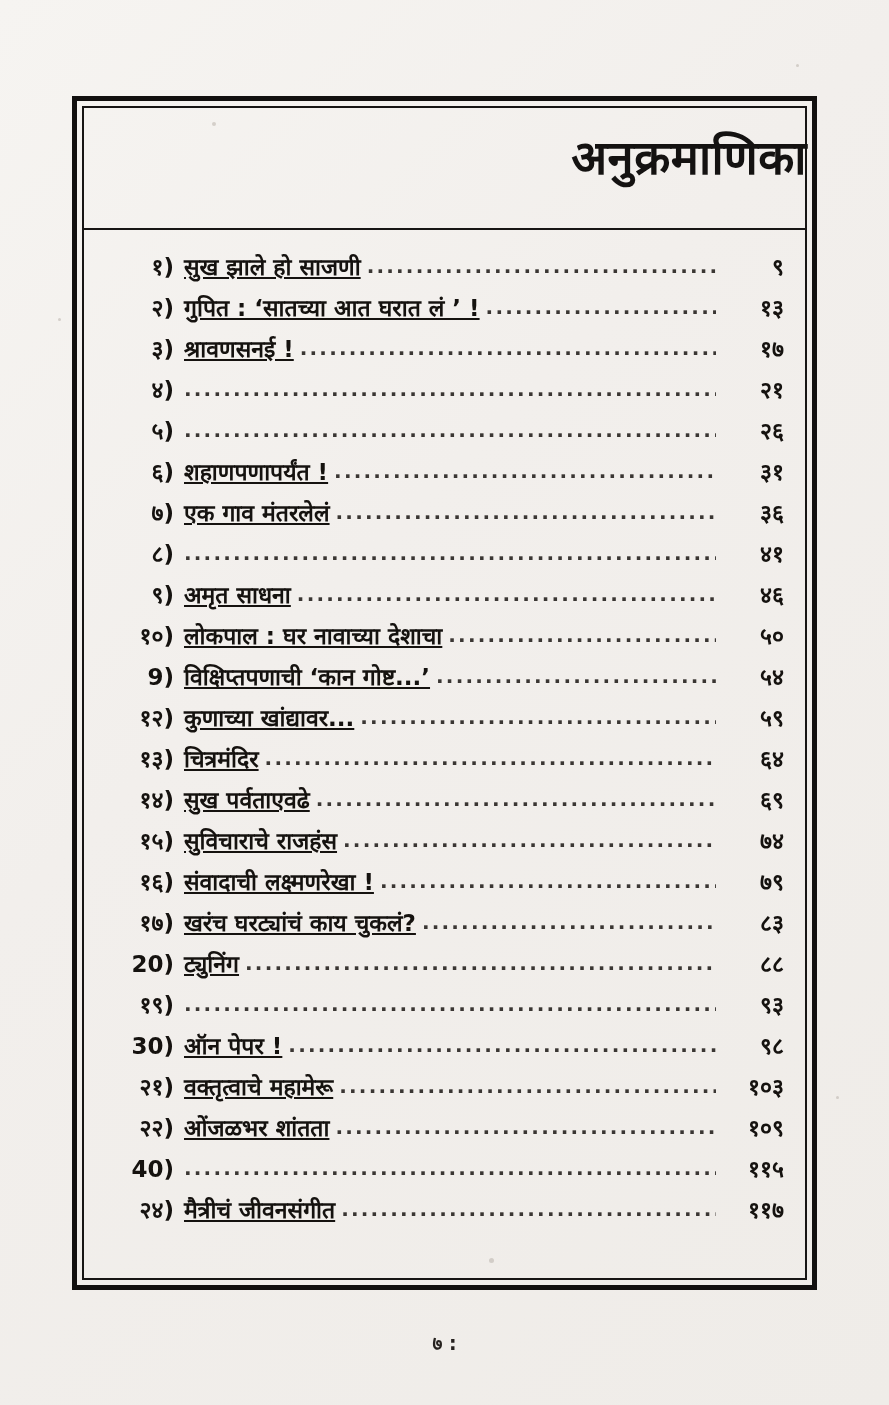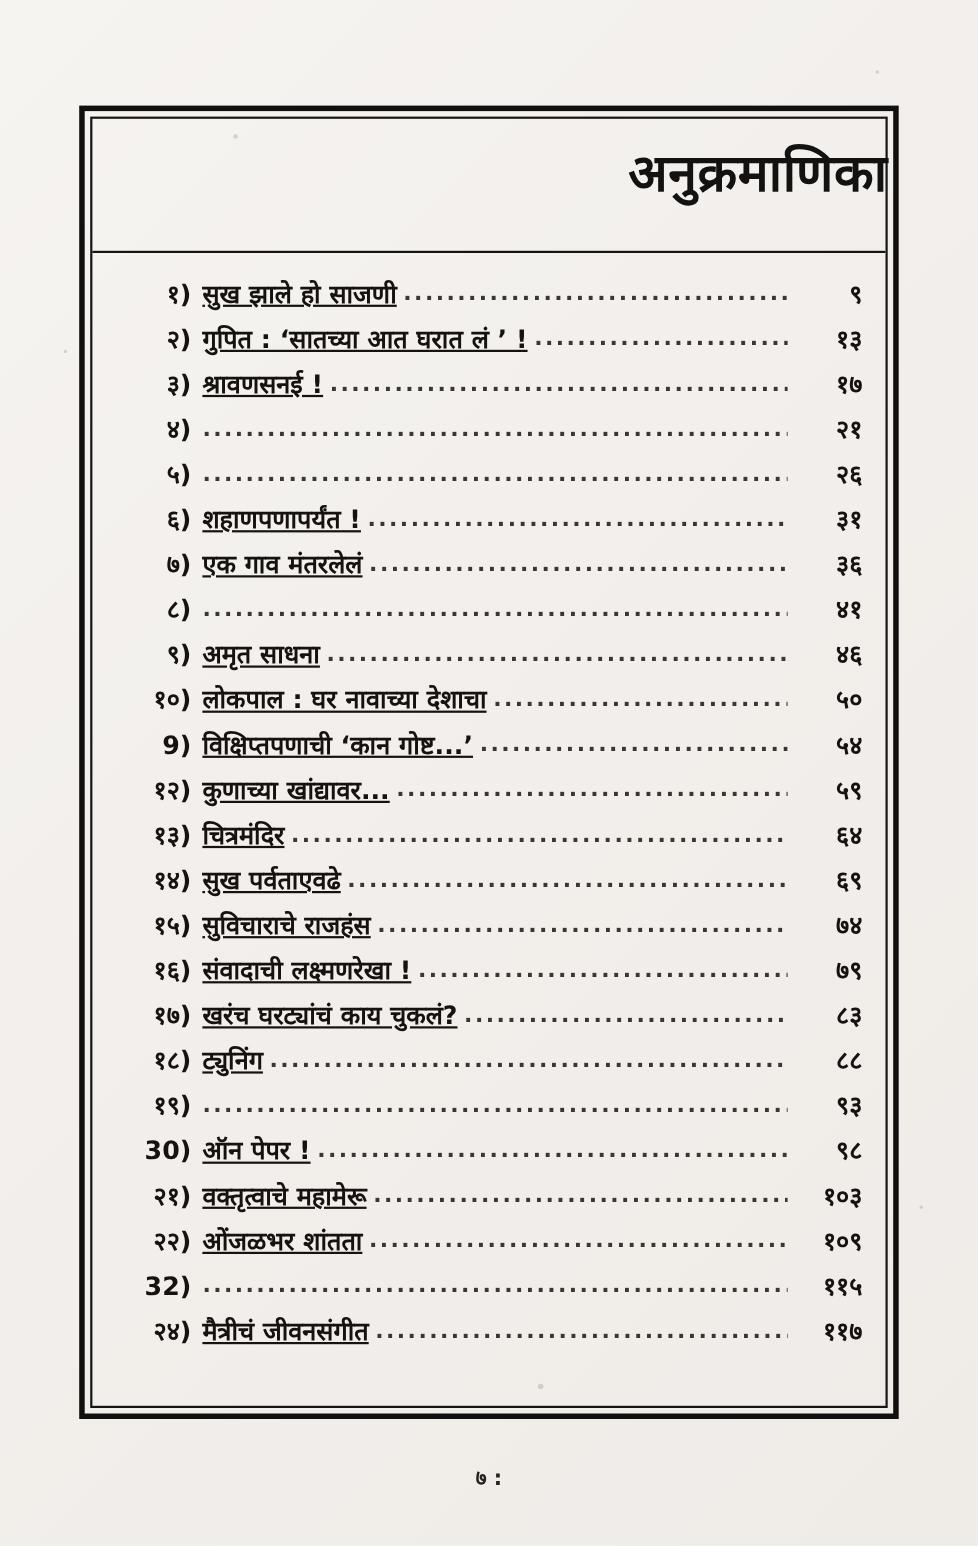--- a/index.html
+++ b/index.html
@@ -248,21 +248,21 @@
     </div>
 
     <div class="toc-row">
       <span class="toc-num">१७)</span>
       <span class="toc-title">खरंच घरट्यांचं काय चुकलं?</span>
       <span class="toc-dots">............................................................................................................</span>
       <span class="toc-page">८३</span>
     </div>
 
     <div class="toc-row">
-      <span class="toc-num">१८)</span>
+      <span class="toc-num">20)</span>
       <span class="toc-title">ट्युनिंग</span>
       <span class="toc-dots">............................................................................................................</span>
       <span class="toc-page">८८</span>
     </div>
 
     <div class="toc-row">
       <span class="toc-num">१९)</span>
       <span class="toc-dots">............................................................................................................</span>
       <span class="toc-page">९३</span>
     </div>
@@ -282,21 +282,21 @@
     </div>
 
     <div class="toc-row">
       <span class="toc-num">२२)</span>
       <span class="toc-title">ओंजळभर  शांतता</span>
       <span class="toc-dots">............................................................................................................</span>
       <span class="toc-page">१०९</span>
     </div>
 
     <div class="toc-row">
-      <span class="toc-num">32)</span>
+      <span class="toc-num">40)</span>
       <span class="toc-dots">............................................................................................................</span>
       <span class="toc-page">११५</span>
     </div>
 
     <div class="toc-row">
       <span class="toc-num">२४)</span>
       <span class="toc-title">मैत्रीचं जीवनसंगीत</span>
       <span class="toc-dots">............................................................................................................</span>
       <span class="toc-page">११७</span>
     </div>

